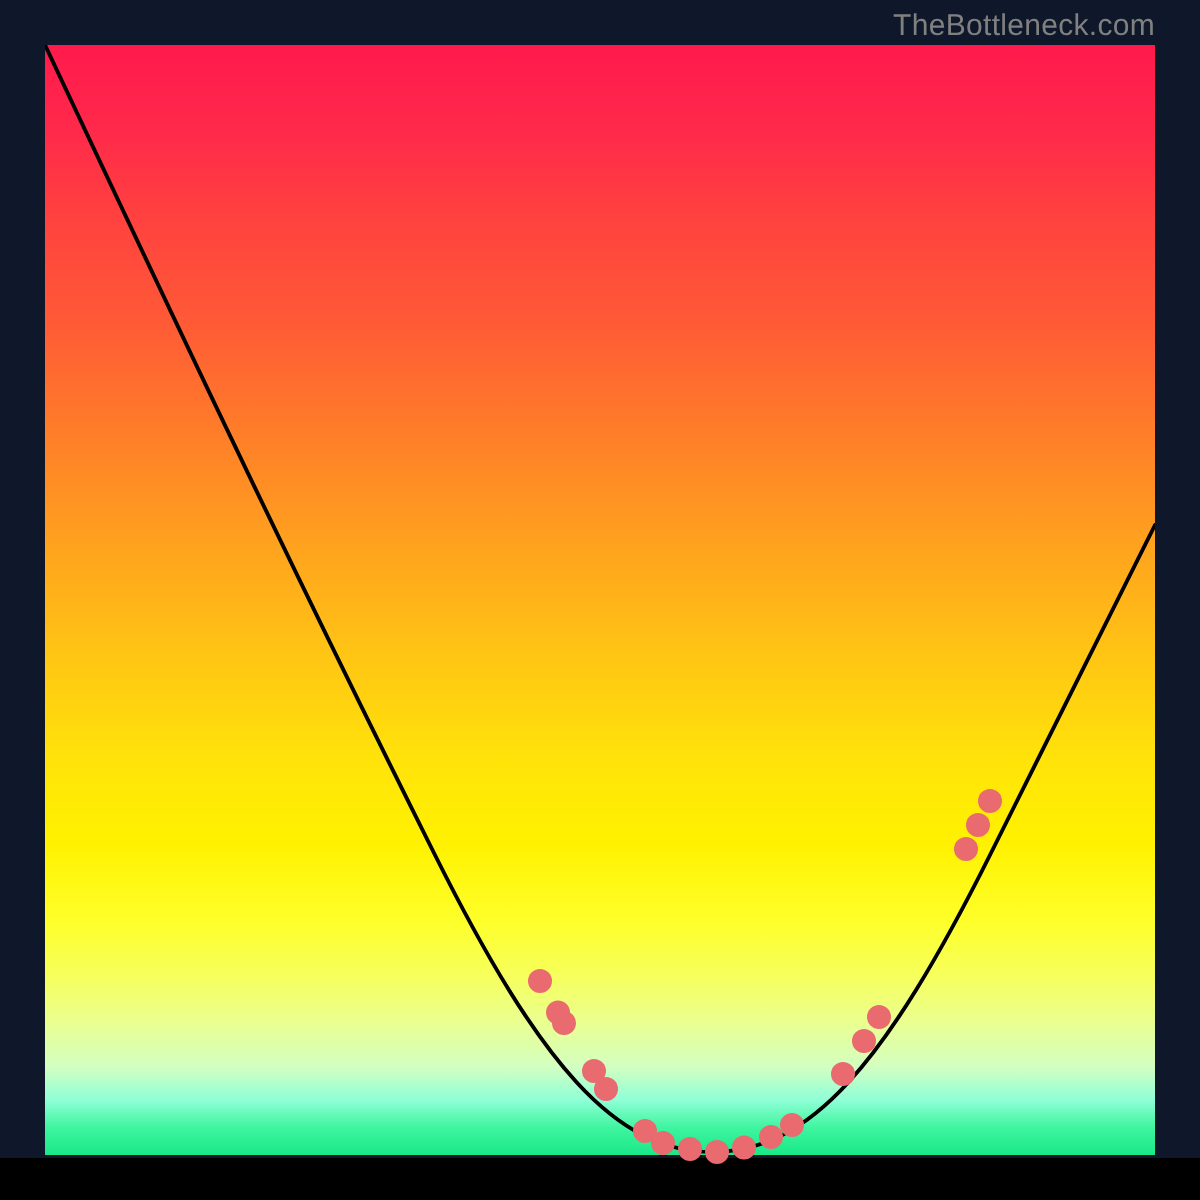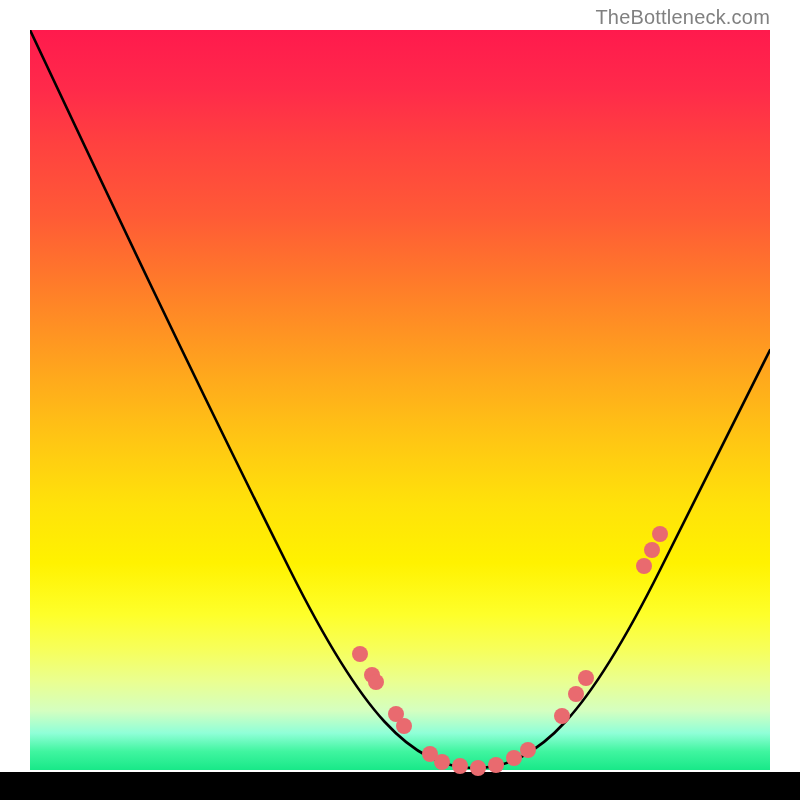--- a/index.html
+++ b/index.html
@@ -1,21 +1,21 @@
 <!DOCTYPE html>
 <html><head>
 <meta charset="utf-8">
 <style>
   * { margin: 0; padding: 0; box-sizing: border-box; }
   html, body { width: 800px; height: 800px; background: #000; overflow: hidden; }
   .frame {
     position: relative;
     width: 800px;
     height: 772px;
-    background: #ffffff;
+    background: #0f172a;
   }
   .plot-area {
     position: absolute;
     left: 30px;
     top: 30px;
     width: 740px;
     height: 740px;
     background: linear-gradient(to bottom,
       #ff1a4d 0%,
       #ff2a4a 8%,

